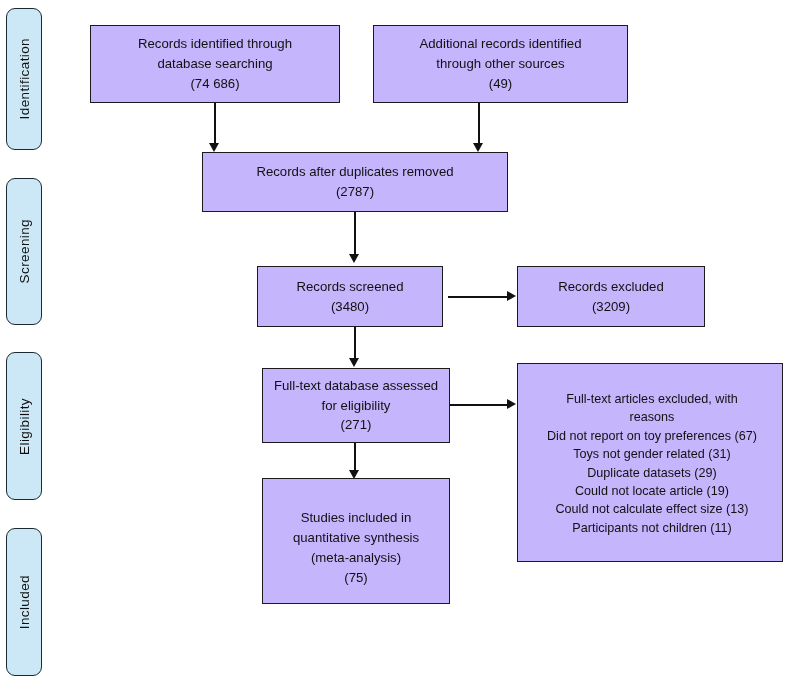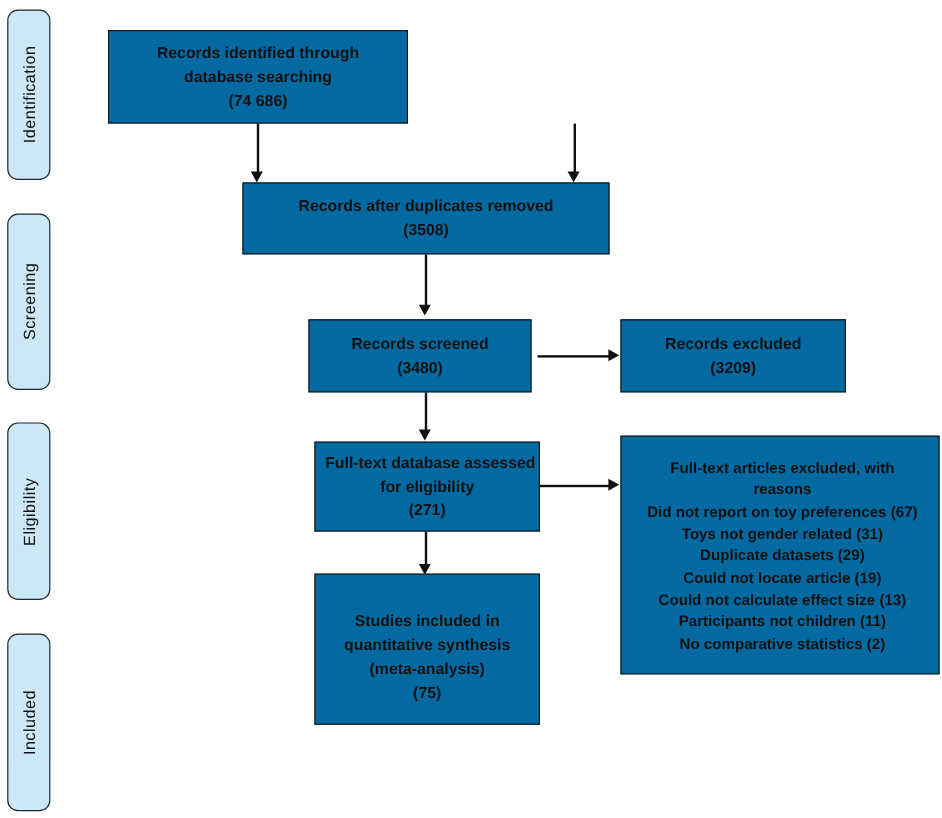--- a/index.html
+++ b/index.html
@@ -24,32 +24,31 @@
     transform:rotate(180deg);
     font-size:13.5px;
     letter-spacing:.4px;
     color:#101010;
     white-space:nowrap;
   }
 
   
   .box{
     position:absolute;
-    background:#0369a1;
+    background:#c4b5fd;
     border:1.6px solid #1b1b1b;
     box-sizing:border-box;
     display:flex;
     align-items:center;
     justify-content:center;
     text-align:center;
     font-size:13.2px;
     line-height:1.5;
     color:#111111;
     padding:4px 8px;
-    font-weight:bold;
   }
   .box .inner{width:100%;}
   .box .ln{display:block;white-space:nowrap;}
 
   .box.topalign{align-items:center;}
   .box.leftalign{justify-content:flex-start;text-align:center;padding:8px 6px 6px 10px;}
   .box.leftalign .ln{white-space:nowrap;}
 
   
   #excl-reasons-box{font-size:12.6px;line-height:1.46;}
@@ -89,31 +88,38 @@
   </div>
 
   <div class="box" id="records-identified-box" style="left:90px;top:25px;width:250px;height:78px;">
     <div class="inner">
       <span class="ln">Records identified through</span>
       <span class="ln">database searching</span>
       <span class="ln">(74 686)</span>
     </div>
   </div>
 
+  <div class="box" id="additional-records-box" style="left:373px;top:25px;width:255px;height:78px;">
+    <div class="inner">
+      <span class="ln">Additional records identified</span>
+      <span class="ln">through other sources</span>
+      <span class="ln">(49)</span>
+    </div>
+  </div>
 
   <div class="vline" style="left:214px;top:103px;height:42px;"></div>
   <div class="arrow-down" style="left:209px;top:143px;"></div>
 
   <div class="vline" style="left:478px;top:103px;height:42px;"></div>
   <div class="arrow-down" style="left:473px;top:143px;"></div>
 
   <div class="box" id="duplicates-removed-box" style="left:202px;top:152px;width:306px;height:60px;text-align:center;">
     <div class="inner">
       <span class="ln">Records after duplicates removed</span>
-      <span class="ln">(3508)</span>
+      <span class="ln">(2787)</span>
     </div>
   </div>
 
   <div class="vline" style="left:354px;top:212px;height:43px;"></div>
   <div class="arrow-down" style="left:349px;top:254px;"></div>
 
   <div class="box" id="records-screened-box" style="left:257px;top:266px;width:186px;height:61px;">
     <div class="inner">
       <span class="ln">Records screened</span>
       <span class="ln">(3480)</span>
@@ -144,21 +150,20 @@
   <div class="box leftalign" id="excl-reasons-box" style="left:517px;top:363px;width:266px;height:199px;">
     <div class="inner">
       <span class="ln">Full-text articles excluded, with</span>
       <span class="ln">reasons</span>
       <span class="ln">Did not report on toy preferences (67)</span>
       <span class="ln">Toys not gender related (31)</span>
       <span class="ln">Duplicate datasets (29)</span>
       <span class="ln">Could not locate article (19)</span>
       <span class="ln">Could not calculate effect size (13)</span>
       <span class="ln">Participants not children (11)</span>
-      <span class="ln">No comparative statistics (2)</span>
     </div>
   </div>
 
   <div class="hline" style="left:450px;top:404px;width:58px;"></div>
   <div class="arrow-right" style="left:507px;top:399px;"></div>
 
   <div class="vline" style="left:354px;top:443px;height:28px;"></div>
   <div class="arrow-down" style="left:349px;top:470px;"></div>
 
   <div class="box topalign" id="studies-included-box" style="left:262px;top:478px;width:188px;height:126px;padding-top:18px;">

